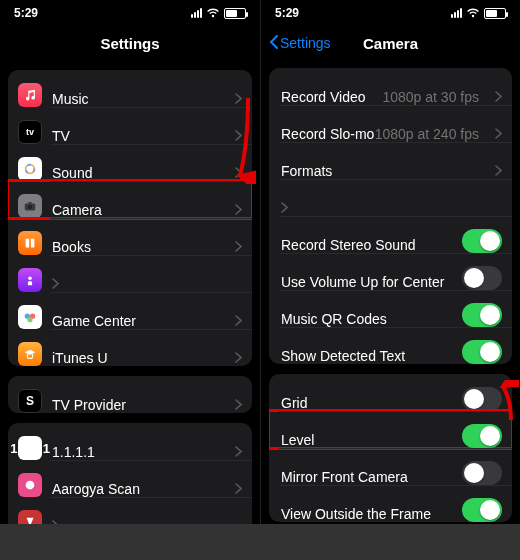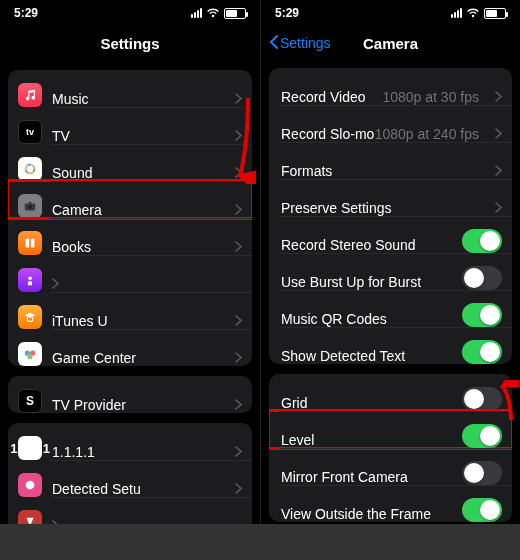--- a/index.html
+++ b/index.html
@@ -210,48 +210,48 @@
                 <circle cx="8" cy="6" r="2" fill="#fff"></circle>
                 <path d="M8 9c-1.6 0-2.4 1-2.4 2.5V14h4.8v-2.5C10.4 10 9.6 9 8 9z" fill="#fff"></path>
               </svg>
             </span>
           </span>
           <span class="chev-r"><svg width="7" height="11" viewBox="0 0 7 11">
               <path d="M1 1l5 4.5L1 10" stroke="#5a5a5e" stroke-width="1.6" fill="none" stroke-linecap="round"></path>
             </svg></span>
         </div>
         <div class="row">
-          <span class="appicon ic-itunesu">
-            <span class="glyph">
-              <svg viewBox="0 0 16 16">
-                <path d="M2 6l6-3 6 3-6 3z" fill="#fff"></path>
-                <path d="M5 8v3c0 1 1.3 2 3 2s3-1 3-2V8" fill="none" stroke="#fff" stroke-width="1.2"></path>
-              </svg>
-            </span>
-          </span>
-          <span class="label">iTunes U</span>
-          <span class="chev-r"><svg width="7" height="11" viewBox="0 0 7 11">
-              <path d="M1 1l5 4.5L1 10" stroke="#5a5a5e" stroke-width="1.6" fill="none" stroke-linecap="round"></path>
-            </svg></span>
-        </div>
-        <div class="row">
           <span class="appicon ic-gamecenter">
             <span class="glyph">
               <svg viewBox="0 0 16 16">
                 <circle cx="5" cy="7" r="3" fill="#5ad"></circle>
                 <circle cx="11" cy="7" r="3" fill="#f66"></circle>
                 <circle cx="8" cy="11" r="3" fill="#8c6"></circle>
               </svg>
             </span>
           </span>
           <span class="label">Game Center</span>
           <span class="chev-r"><svg width="7" height="11" viewBox="0 0 7 11">
               <path d="M1 1l5 4.5L1 10" stroke="#5a5a5e" stroke-width="1.6" fill="none" stroke-linecap="round"></path>
             </svg></span>
         </div>
+        <div class="row">
+          <span class="appicon ic-itunesu">
+            <span class="glyph">
+              <svg viewBox="0 0 16 16">
+                <path d="M2 6l6-3 6 3-6 3z" fill="#fff"></path>
+                <path d="M5 8v3c0 1 1.3 2 3 2s3-1 3-2V8" fill="none" stroke="#fff" stroke-width="1.2"></path>
+              </svg>
+            </span>
+          </span>
+          <span class="label">iTunes U</span>
+          <span class="chev-r"><svg width="7" height="11" viewBox="0 0 7 11">
+              <path d="M1 1l5 4.5L1 10" stroke="#5a5a5e" stroke-width="1.6" fill="none" stroke-linecap="round"></path>
+            </svg></span>
+        </div>
       </div>
     <div class="group" id="lg2">
         <div class="row">
           <span class="appicon ic-tvprov">
             <span class="glyph">
               <span style="font-size:12px;font-weight:700;color:#fff">S</span>
             </span>
           </span>
           <span class="label">TV Provider</span>
           <span class="chev-r"><svg width="7" height="11" viewBox="0 0 7 11">
@@ -272,21 +272,21 @@
             </svg></span>
         </div>
         <div class="row">
           <span class="appicon ic-aarogya">
             <span class="glyph">
               <svg viewBox="0 0 16 16">
                 <circle cx="8" cy="8" r="5" fill="#fff"></circle>
               </svg>
             </span>
           </span>
-          <span class="label">Detected Setu</span>
+          <span class="label">Aarogya Scan</span>
           <span class="chev-r"><svg width="7" height="11" viewBox="0 0 7 11">
               <path d="M1 1l5 4.5L1 10" stroke="#5a5a5e" stroke-width="1.6" fill="none" stroke-linecap="round"></path>
             </svg></span>
         </div>
         <div class="row">
           <span class="appicon ic-adobe">
             <span class="glyph">
               <svg viewBox="0 0 16 16">
                 <path d="M4 3h8l-4 10z" fill="#fff"></path>
               </svg>
@@ -373,33 +373,32 @@
               <path d="M1 1l5 4.5L1 10" stroke="#5a5a5e" stroke-width="1.6" fill="none" stroke-linecap="round"></path>
             </svg></span>
         </div>
         <div class="row noicon">
           <span class="label">Formats</span>
           <span class="chev-r"><svg width="7" height="11" viewBox="0 0 7 11">
               <path d="M1 1l5 4.5L1 10" stroke="#5a5a5e" stroke-width="1.6" fill="none" stroke-linecap="round"></path>
             </svg></span>
         </div>
         <div class="row noicon">
-          <span class="label">Preserve Settings</span>
           <span class="chev-r"><svg width="7" height="11" viewBox="0 0 7 11">
               <path d="M1 1l5 4.5L1 10" stroke="#5a5a5e" stroke-width="1.6" fill="none" stroke-linecap="round"></path>
             </svg></span>
         </div>
         <div class="row noicon">
           <span class="label">Record Stereo Sound</span>
           <span class="toggle on">
             <span class="knob"></span>
           </span>
         </div>
         <div class="row noicon">
-          <span class="label">Use Burst Up for Burst</span>
+          <span class="label">Use Volume Up for Center</span>
           <span class="toggle">
             <span class="knob"></span>
           </span>
         </div>
         <div class="row noicon">
           <span class="label">Music QR Codes</span>
           <span class="toggle on">
             <span class="knob"></span>
           </span>
         </div>

